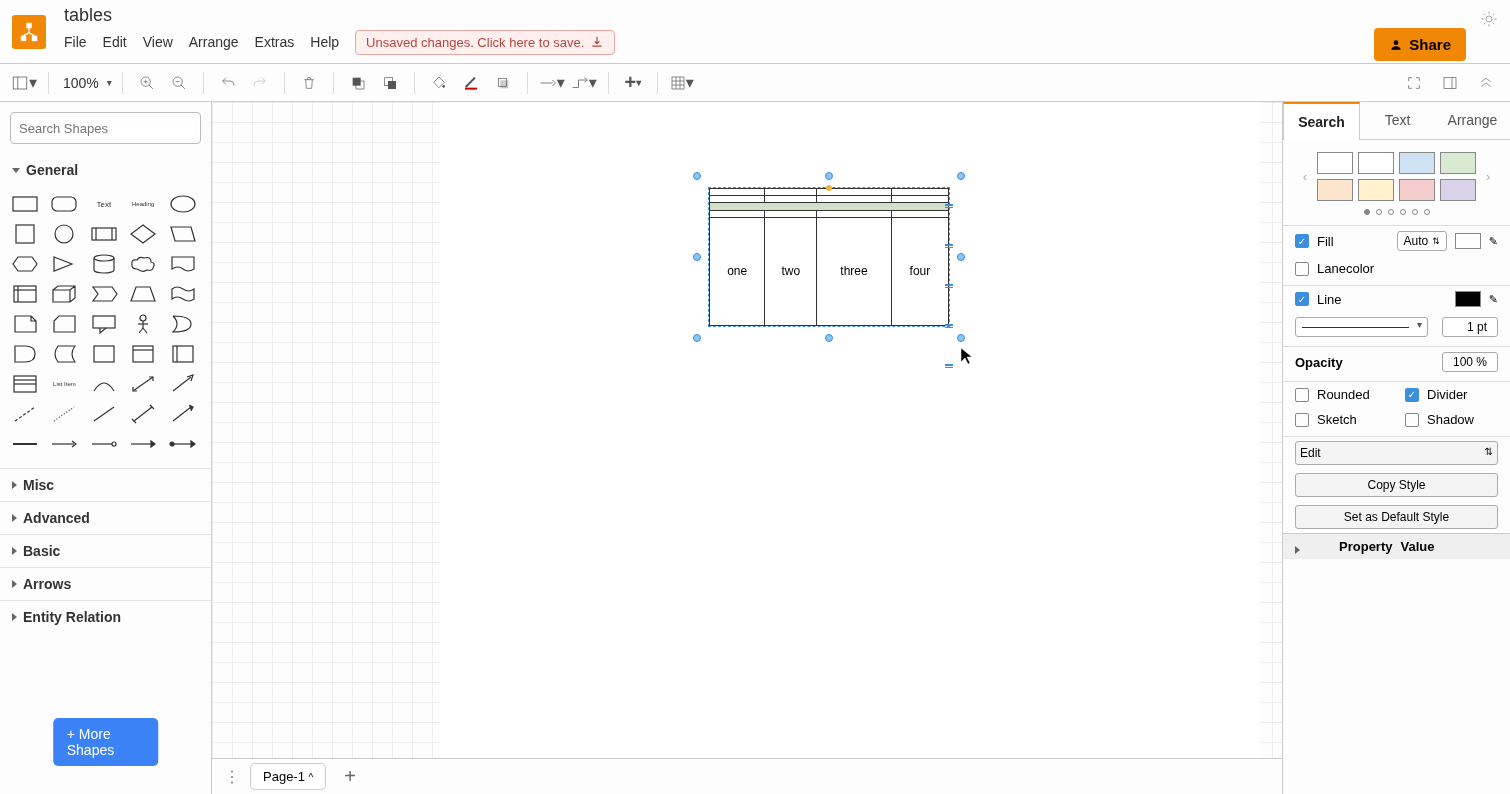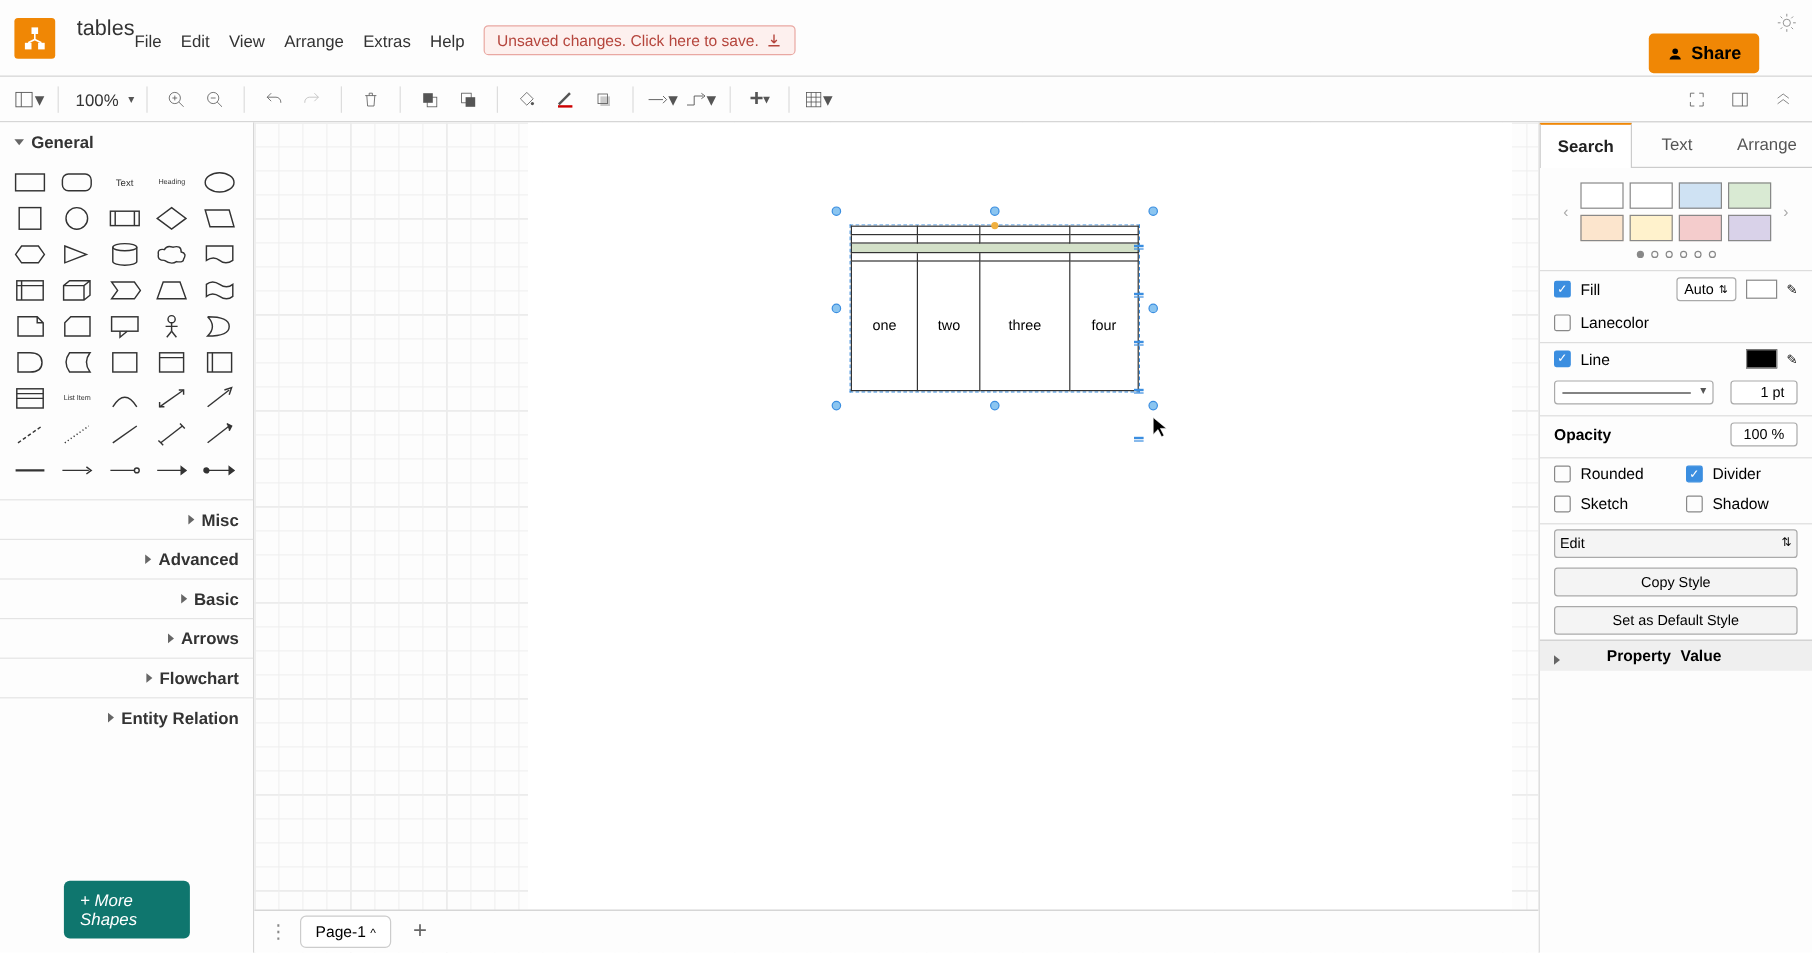--- a/index.html
+++ b/index.html
@@ -1,20 +1,20 @@
 <!DOCTYPE html>
 <html><head>
 <meta charset="utf-8">
 <style>
 * { box-sizing: border-box; margin: 0; padding: 0; font-family: -apple-system, BlinkMacSystemFont, "Helvetica Neue", Arial, sans-serif; }
 body { background: #fff; width: 1510px; height: 794px; overflow: hidden; position: relative; }
 .top-bar { height: 64px; border-bottom: 1px solid #ccc; background:#fdfdfd; display:flex; align-items:center; padding: 0 12px; position:relative; }
 .logo { width:34px; height:34px; background:#f08705; border-radius:3px; display:flex; align-items:center; justify-content:center; margin-right:18px; }
 .logo svg { width:22px; height:22px; }
-.title-block { display:flex; flex-direction:row; }
+.title-block { display:flex; flex-direction:column; }
 .doc-title { font-size:18px; font-weight:400; color:#333; margin-top:-4px; }
 .menu-row { display:flex; gap:16px; align-items:center; margin-top:4px; }
 .menu-item { font-size:14px; color:#333; cursor:pointer; }
 .unsaved { font-size:13px; color:#b5463d; border:1px solid #e9a8a2; border-radius:4px; padding:4px 10px; background:#fdf0ee; display:flex; align-items:center; gap:6px; cursor:pointer; }
 .share-btn { position:absolute; right:44px; top:28px; background:#f08705; color:#000; font-size:15px; font-weight:600; padding:8px 15px; border-radius:4px; display:flex; align-items:center; gap:6px; cursor:pointer; }
 .theme-icon { position:absolute; right:12px; top:10px; color:#888; cursor:pointer; }
 .toolbar { height:38px; border-bottom:1px solid #ccc; background:#fdfdfd; display:flex; align-items:center; padding:0 10px; gap:4px; position:relative;}
 .tool { width:28px; height:28px; display:flex; align-items:center; justify-content:center; color:#555; cursor:pointer; }
 .sep { width:1px; height:22px; background:#ddd; margin:0 6px; }
 .zoom-text { font-size:14px; color:#333; padding:0 4px; }
@@ -22,22 +22,22 @@
 .main { display:flex; height:calc(794px - 64px - 38px); }
 .left-panel { width:212px; border-right:1px solid #ccc; background:#fdfdfd; display:flex; flex-direction:column; position:relative; }
 .search-box { margin:10px; border:1px solid #bbb; border-radius:4px; height:32px; display:flex; align-items:center; padding:0 8px; }
 .search-box input { border:none; outline:none; flex:1; font-size:13px; }
 .cat-header { font-size:14px; font-weight:600; padding:8px 12px; display:flex; align-items:center; gap:6px; cursor:pointer; color:#333; }
 .tri { width:0; height:0; border-top:5px solid #666; border-left:4px solid transparent; border-right:4px solid transparent; }
 .tri-right { width:0; height:0; border-left:5px solid #666; border-top:4px solid transparent; border-bottom:4px solid transparent; }
 .shape-grid { display:grid; grid-template-columns:repeat(5,1fr); gap:6px; padding:6px 10px 12px; }
 .shape { width:30px; height:24px; display:flex; align-items:center; justify-content:center; }
 .shape svg { width:28px; height:22px; stroke:#333; stroke-width:1.2; fill:none; }
-.cat-collapsed { border-top:1px solid #e4e4e4;justify-content:flex-end; }
-.more-shapes { position:absolute; bottom:12px; left:50%; transform:translateX(-50%); background:#0f766e; color:#fff; font-size:14px; padding:8px 14px; border-radius:5px; cursor:pointer;font-style:italic; }
+.cat-collapsed { border-top:1px solid #e4e4e4; }
+.more-shapes { position:absolute; bottom:28px; left:50%; transform:translateX(-50%); background:#3b82f6; color:#fff; font-size:14px; padding:8px 14px; border-radius:5px; cursor:pointer; }
 .canvas-wrap { flex:1; position:relative; background:#fdfdfd; overflow:hidden; }
 .canvas-paper { position:absolute; left:228px; top:0; width:820px; height:740px; background:#fff; }
 .grid-bg { position:absolute; inset:0; background-image: linear-gradient(#eee 1px, transparent 1px), linear-gradient(90deg, #eee 1px, transparent 1px), linear-gradient(#ddd 1px, transparent 1px), linear-gradient(90deg, #ddd 1px, transparent 1px); background-size: 20px 20px, 20px 20px, 80px 80px, 80px 80px; }
 .table-shape { position:absolute; left:268px; top:85px; width:242px; height:140px; border:1px dashed #3b8ee0; }
 .table-shape table { width:100%; height:100%; border-collapse:collapse; background:#fff; }
 .table-shape td { border:1px solid #333; text-align:center; font-size:12px; }
 .row-highlight td { background:#d3e0c8; }
 .sel-handle { position:absolute; width:8px; height:8px; background:#8bc5f0; border:1px solid #3b8ee0; border-radius:50%; }
 .row-drag { position:absolute; right:-4px; width:8px; height:6px; display:flex; flex-direction:column; gap:1px; }
 .row-drag div { height:1.5px; background:#3b8ee0; }
@@ -230,20 +230,27 @@
         <svg width="14" height="14" viewBox="0 0 24 24">
           <path d="M4 10l8-6 8 6M4 18l8-6 8 6" fill="none" stroke="#555"></path>
         </svg>
       </div>
   </div>
 </div>
 
 <div class="main">
 
   <div class="left-panel">
+    <div class="search-box">
+      <input placeholder="Search Shapes" style="">
+      <svg width="14" height="14" viewBox="0 0 24 24">
+          <circle cx="10" cy="10" r="7" fill="none" stroke="#888"></circle>
+          <line x1="15" y1="15" x2="21" y2="21" stroke="#888"></line>
+        </svg>
+    </div>
     <div class="cat-header">
         <span class="tri"></span>
         <span>General</span>
       </div>
     <div class="shape-grid">
       <div class="shape">
           <svg>
             <rect x="2" y="4" width="24" height="14"></rect>
           </svg>
         </div>
@@ -487,24 +494,20 @@
         <span class="tri-right"></span>
         <span>Advanced</span>
       </div>
     <div class="cat-header cat-collapsed">
         <span class="tri-right"></span>
         <span>Basic</span>
       </div>
     <div class="cat-header cat-collapsed">
         <span class="tri-right"></span>
         <span>Arrows</span>
-      </div>
-    <div class="cat-header cat-collapsed">
-        <span class="tri-right"></span>
-        <span>Flowchart</span>
       </div>
     <div class="cat-header cat-collapsed">
         <span class="tri-right"></span>
         <span>Entity Relation</span>
       </div>
     <div class="more-shapes">+ More Shapes</div>
   </div>
 
   <div class="canvas-wrap">
     <div class="grid-bg"></div>

